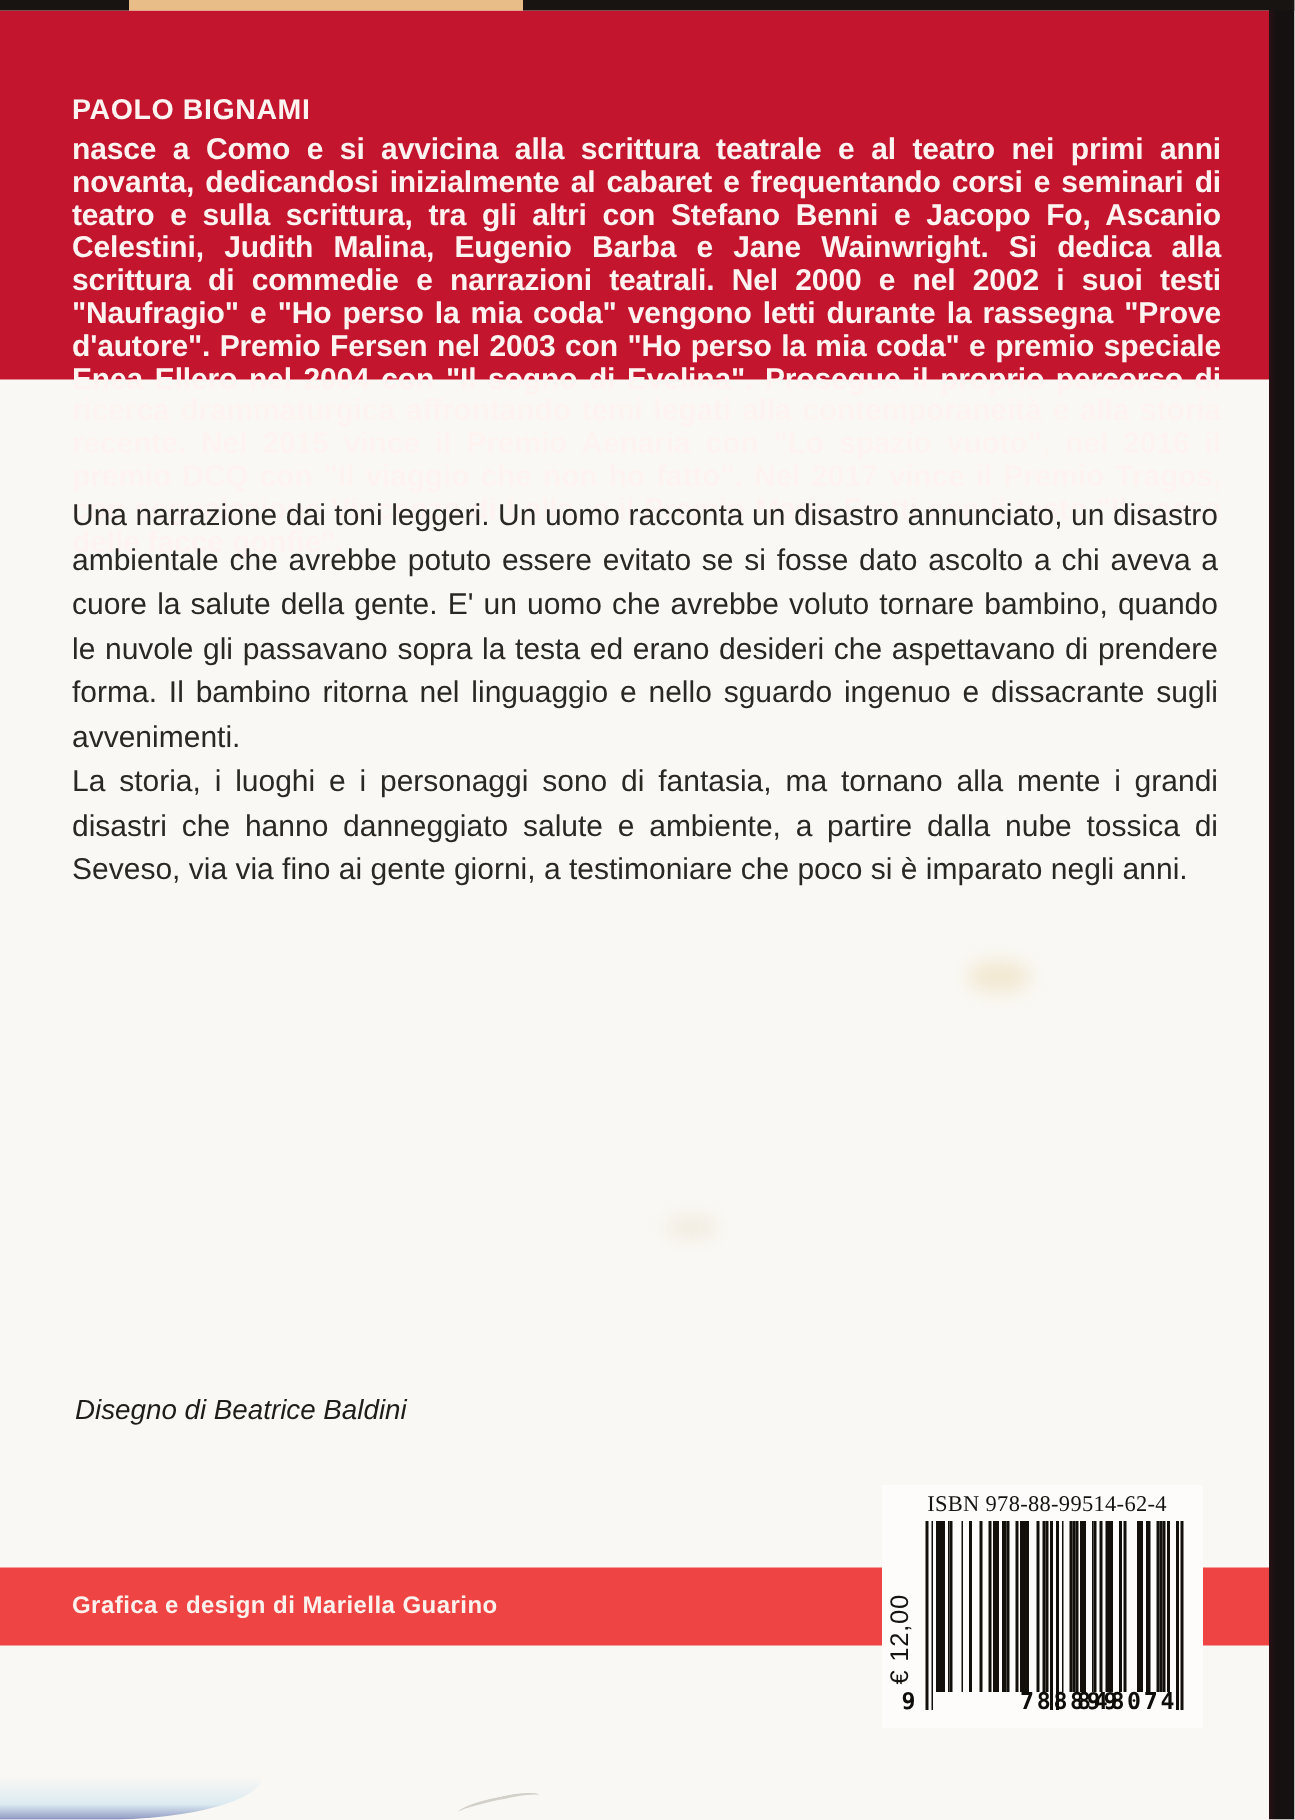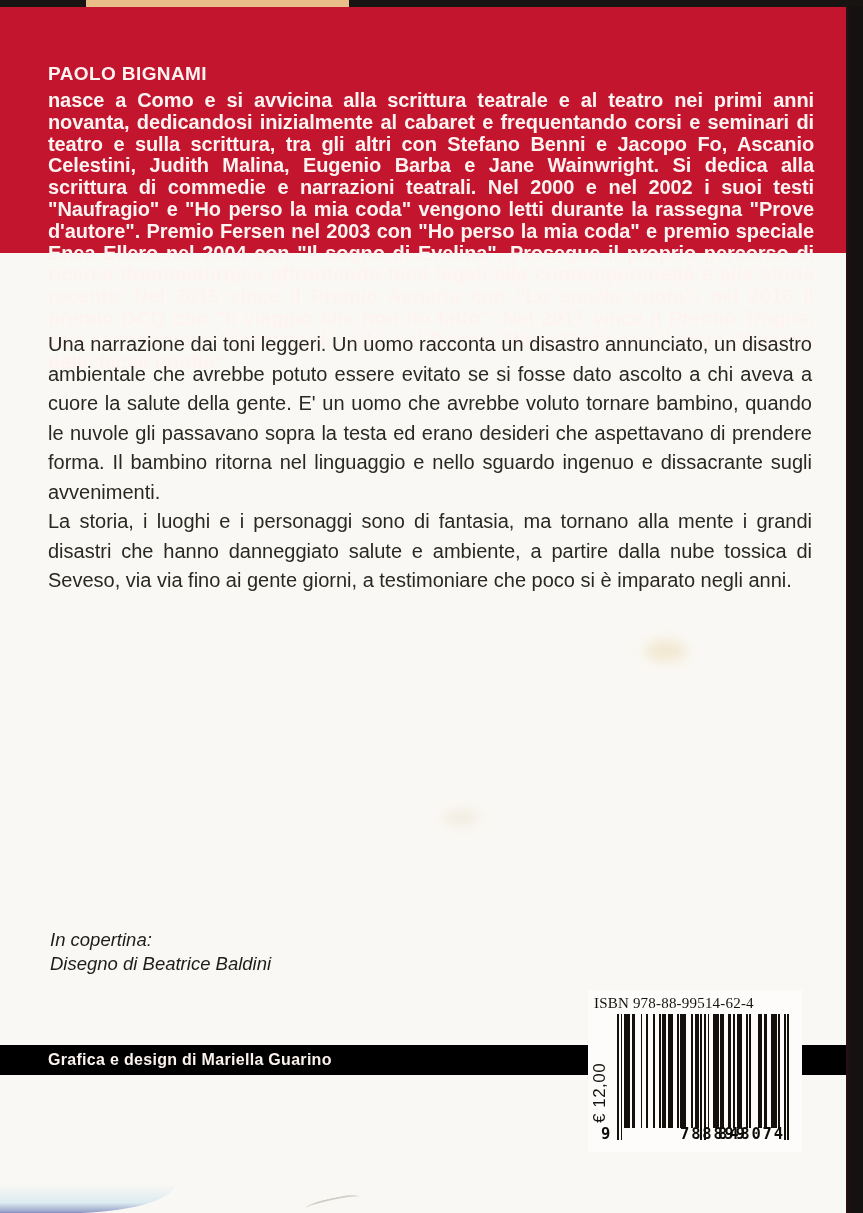--- a/index.html
+++ b/index.html
@@ -62,41 +62,42 @@
   .cover-credit {
     position: absolute; top: 928px; left: 50px;
     font-style: italic;
     font-size: 18.5px; line-height: 24px;
     color: #1f1d1a;
   }
 
   
   .band {
     position: absolute; top: 1045px; left: 0;
-    width: 846px; height: 30px;
-    background: #000000;
+    width: 846px; height: 52px;
+    background: #ef4444;
     z-index: 2;
   }
   .band .design-credit {
     position: absolute; left: 48px; top: 50%;
     transform: translateY(-50%);
     color: #fbf2ee;
     font-weight: bold; font-size: 16px;
     letter-spacing: 0.3px;
     white-space: nowrap;
   }
 
   
   .barcode-box {
     position: absolute; left: 588px; top: 990px;
     width: 214px; height: 162px;
     background: #fdfcfa;
     z-index: 3;
   }
   .isbn {
+    text-align: center;
     font-family: "Liberation Serif", serif;
     font-size: 15px; color: #15130f;
     letter-spacing: 0.2px;
     margin: 5px 0 0 6px;
     white-space: nowrap;
   }
   .bars {
     position: absolute; left: 29px; top: 24px;
     display: flex; align-items: flex-start;
   }
@@ -170,21 +171,20 @@
   <p>Una narrazione dai toni leggeri. Un uomo racconta un disastro annunciato, un disastro ambientale che avrebbe potuto essere evitato se si fosse dato ascolto a chi aveva a cuore la salute della gente. E' un uomo che avrebbe voluto tornare bambino, quando le nuvole gli passavano sopra la testa ed erano desideri che aspettavano di prendere forma. Il bambino ritorna nel linguaggio e nello sguardo ingenuo e dissacrante sugli avvenimenti.</p>
   <p>La storia, i luoghi e i personaggi sono di fantasia, ma tornano alla mente i grandi disastri che hanno danneggiato salute e ambiente, a partire dalla nube tossica di Seveso, via via fino ai gente giorni, a testimoniare che poco si è imparato negli anni.</p>
 </div>
 
 <div class="smudge-a"></div>
 <div class="smudge-b"></div>
 <div class="pen-mark"></div>
 <div class="blue-corner"></div>
 
 <div class="cover-credit">
-  <div>In copertina:</div>
   <div>Disegno di Beatrice Baldini</div>
 </div>
 
 <div class="band">
   <span class="design-credit">Grafica e design di Mariella Guarino</span>
 </div>
 
 <div class="barcode-box">
   <div class="isbn">ISBN 978-88-99514-62-4</div>
   <div class="price">€ 12,00</div>

